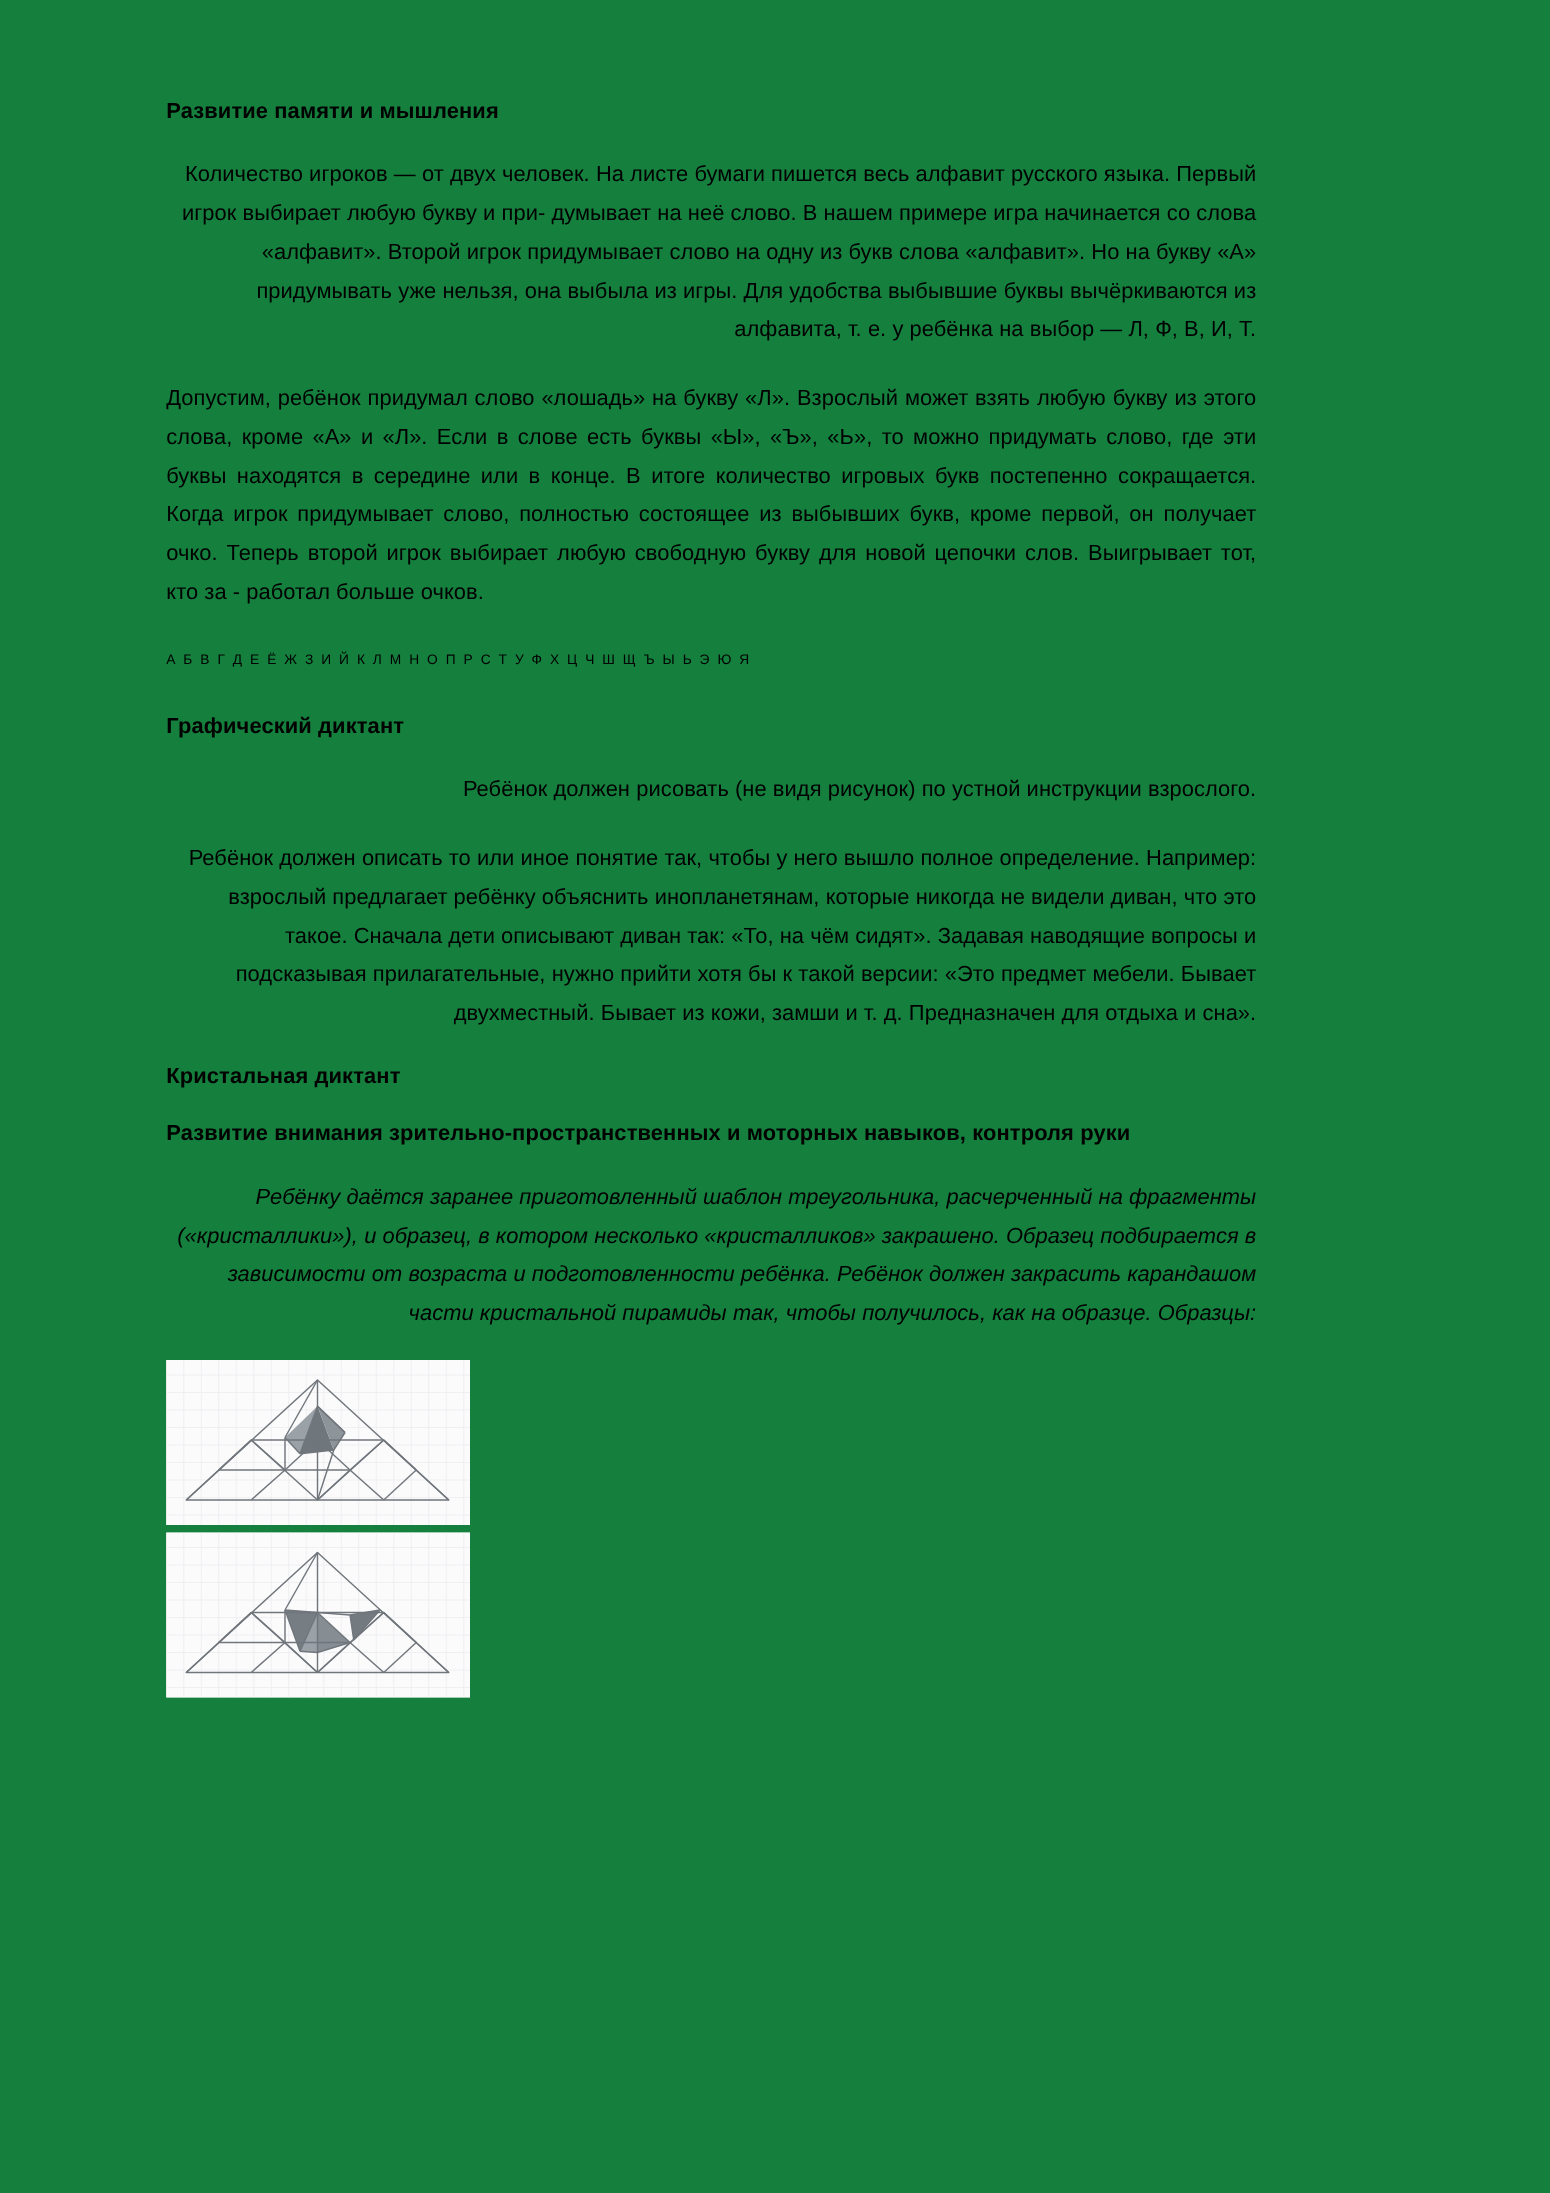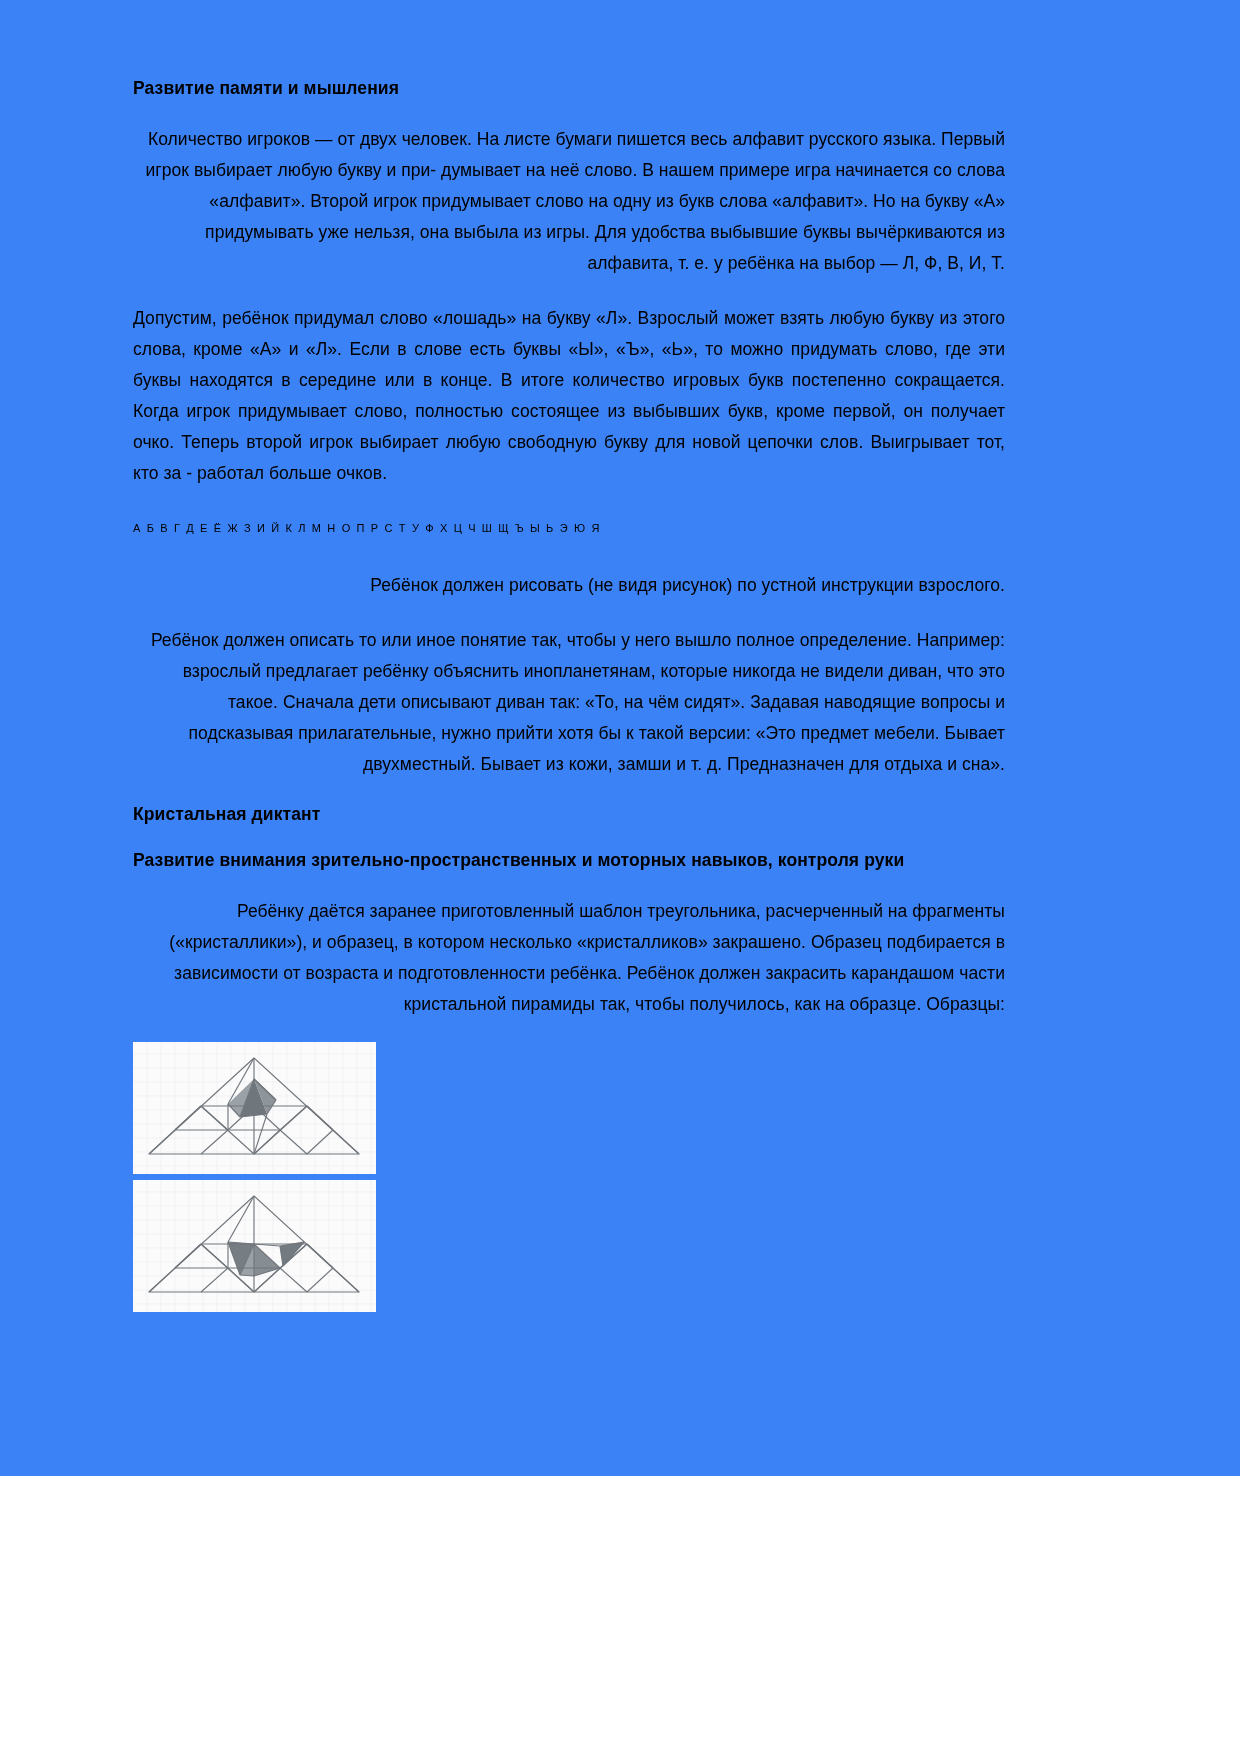--- a/index.html
+++ b/index.html
@@ -11,24 +11,24 @@
   body {
     width: 1240px;
     height: 1754px;
     font-family: "Liberation Sans", "DejaVu Sans", sans-serif;
     color: #000000;
     -webkit-font-smoothing: antialiased;
   }
   .page {
     position: relative;
     width: 1240px;
-    height: 1476px;
+    height: 1754px;
     box-sizing: border-box;
     padding: 78px 122px 0 133px;
-    background: #3b82f6;
+    background: #15803d;
   }
   .doc-body {
     width: 872px;
   }
   h2.heading {
     font-size: 17.5px;
     font-weight: bold;
     line-height: 1.25;
     margin: 0 0 24px 0;
     letter-spacing: 0.1px;
@@ -46,20 +46,21 @@
   }
   p.alphabet {
     font-size: 11px;
     line-height: 31px;
     margin: 0 0 26px 0;
     letter-spacing: 0.4px;
     word-spacing: 2.5px;
   }
   p.para.tight {
     margin-bottom: 22px;
+    font-style: italic;
   }
   .figures {
     margin-top: 16px;
   }
   .figure {
     width: 243px;
     height: 132px;
     display: block;
     margin: 0 0 6px 0;
     background: #fdfdfd;
@@ -78,20 +79,21 @@
   <div class="doc-body">
 
     <h2 class="heading">Развитие памяти и мышления</h2>
 
     <p class="para">Количество игроков — от двух человек. На листе бумаги пишется весь алфавит русского языка. Первый игрок выбирает любую букву и при- думывает на неё слово. В нашем примере игра начинается со слова «алфавит». Второй игрок придумывает слово на одну из букв слова «алфавит». Но на букву «А» придумывать уже нельзя, она выбыла из игры. Для удобства выбывшие буквы вычёркиваются из алфавита, т. е. у ребёнка на выбор — Л, Ф, В, И, Т.</p>
 
     <p class="para justified">Допустим, ребёнок придумал слово «лошадь» на букву «Л». Взрослый может взять любую букву из этого слова, кроме «А» и «Л». Если в слове есть буквы «Ы», «Ъ», «Ь», то можно придумать слово, где эти буквы находятся в середине или в конце. В итоге количество игровых букв постепенно сокращается. Когда игрок придумывает слово, полностью состоящее из выбывших букв, кроме первой, он получает очко. Теперь второй игрок выбирает любую свободную букву для новой цепочки слов. Выигрывает тот, кто за - работал больше очков.</p>
 
     <p class="alphabet">А Б В Г Д Е Ё Ж З И Й К Л М Н О П Р С Т У Ф Х Ц Ч Ш Щ Ъ Ы Ь Э Ю Я</p>
 
+    <h2 class="heading">Графический диктант</h2>
 
 
     <p class="para"> Ребёнок должен рисовать (не видя рисунок) по устной инструкции взрослого.</p>
 
 
 
 
     <p class="para">Ребёнок должен описать то или иное понятие так, чтобы у него вышло полное определение. Например: взрослый предлагает ребёнку объяснить инопланетянам, которые никогда не видели диван, что это такое. Сначала дети описывают диван так: «То, на чём сидят». Задавая наводящие вопросы и подсказывая прилагательные, нужно прийти хотя бы к такой версии: «Это предмет мебели. Бывает двухместный. Бывает из кожи, замши и т. д. Предназначен для отдыха и сна».</p>
 
     <h2 class="heading">Кристальная диктант</h2>

